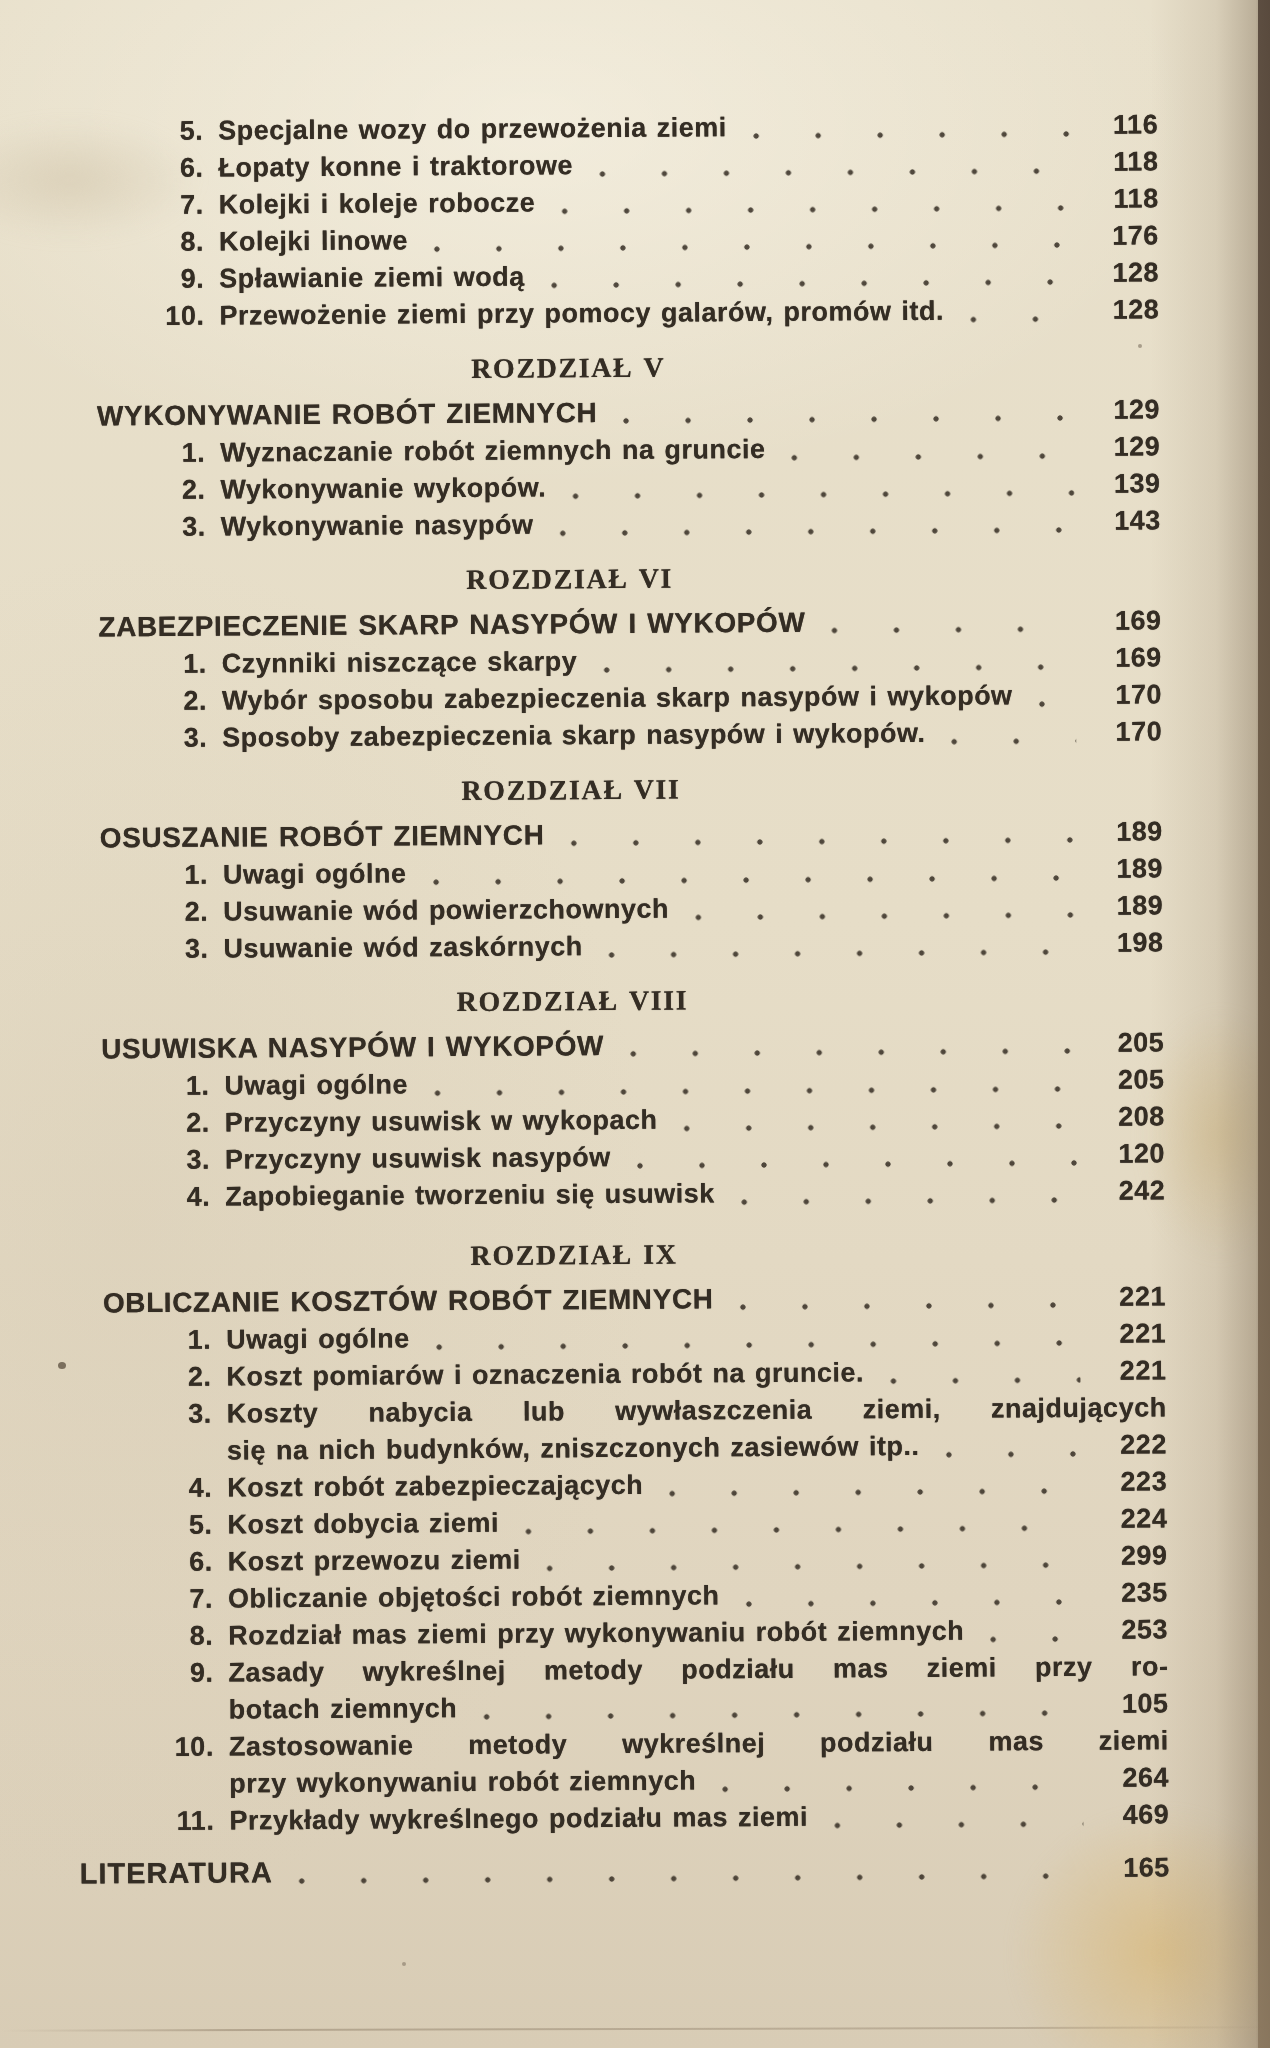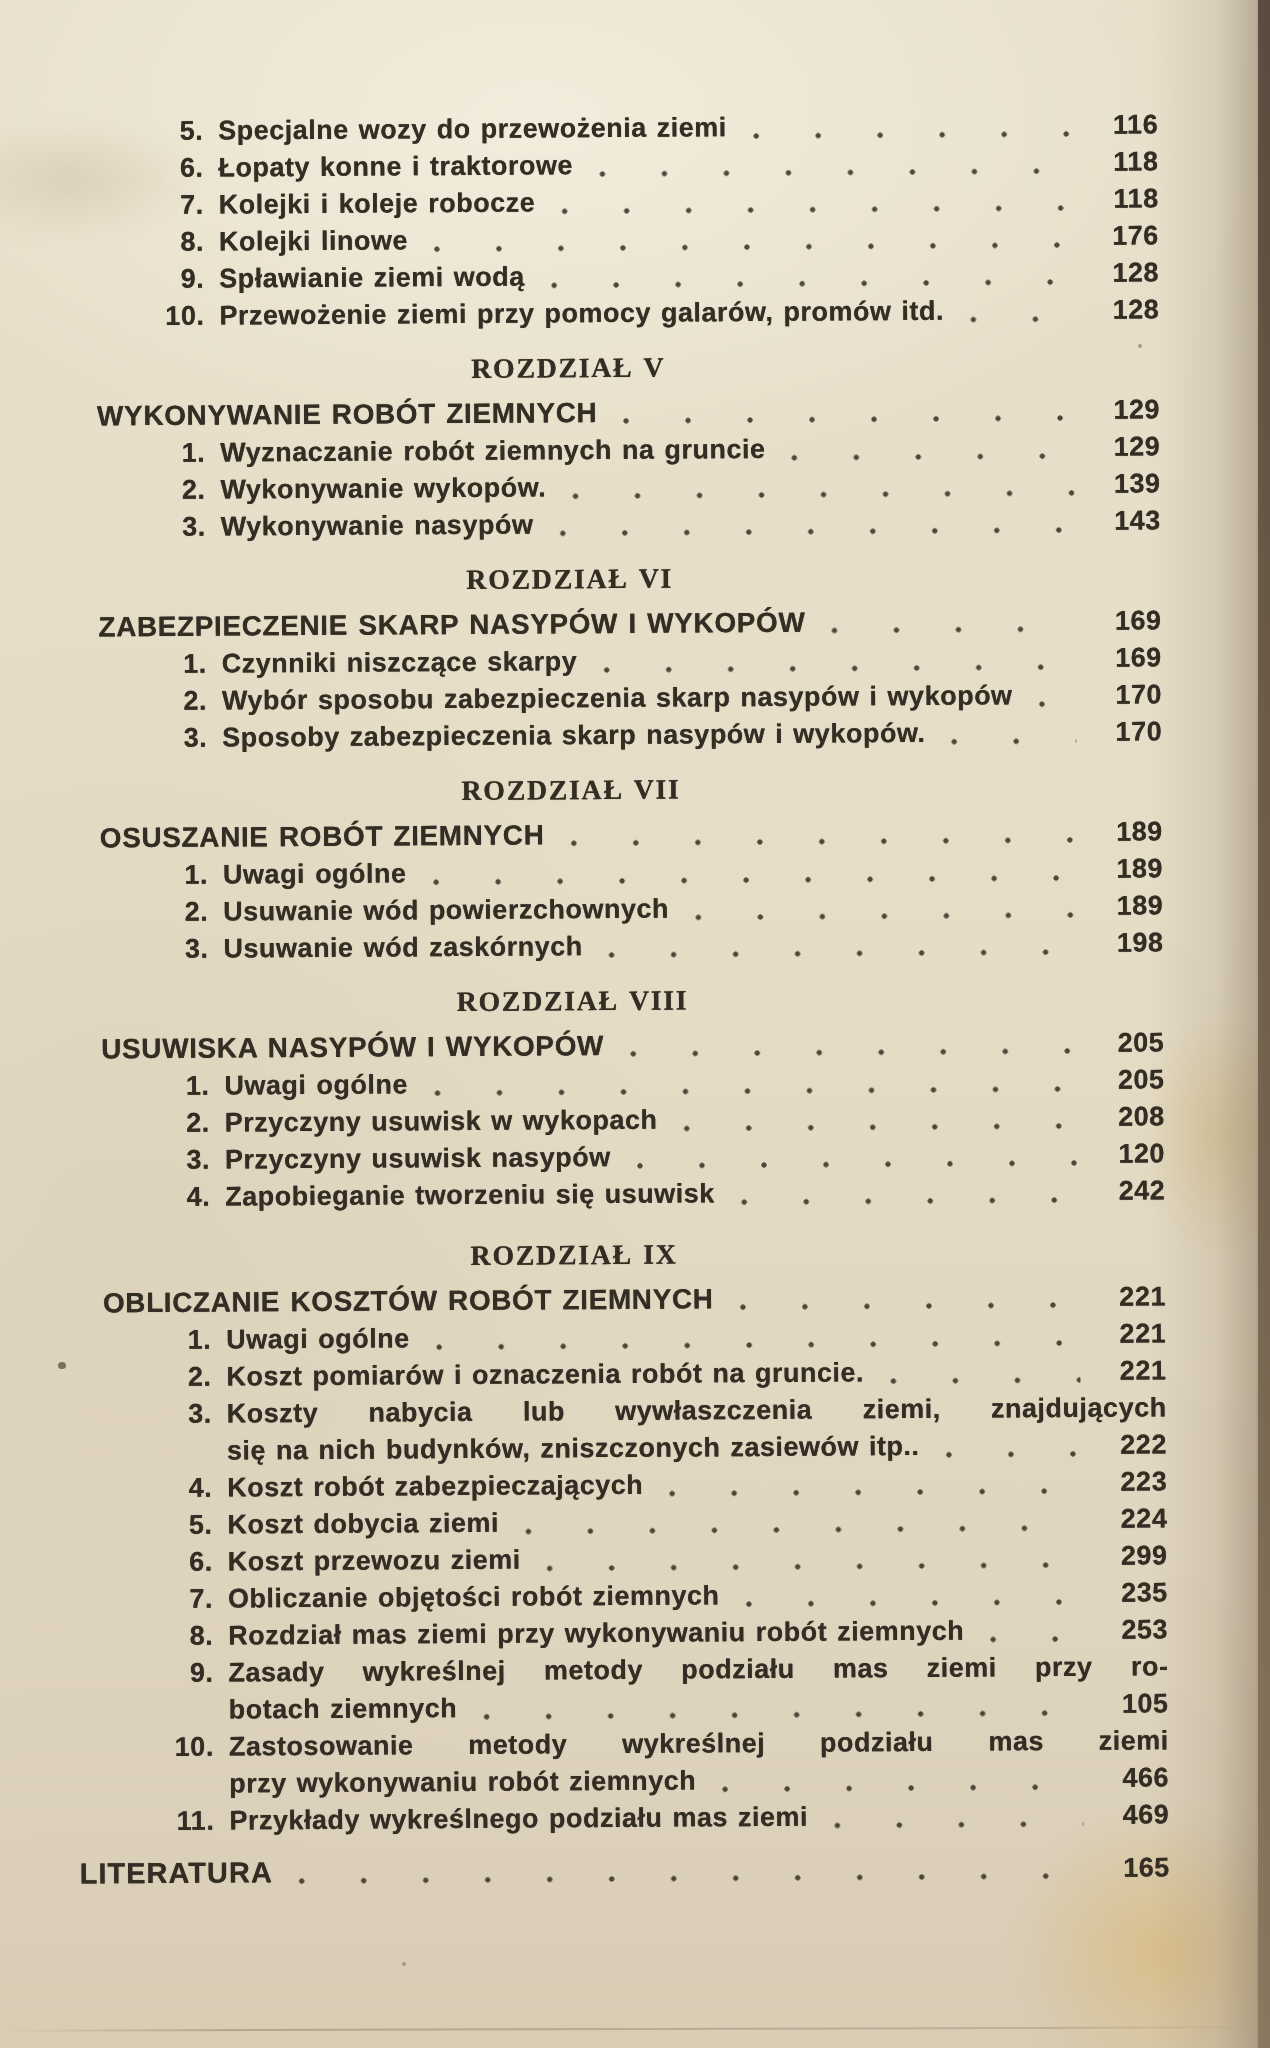--- a/index.html
+++ b/index.html
@@ -308,21 +308,21 @@
       <div class="row">
         <span class="num">10.</span>
         <span class="numgap"></span>
         <span class="jtitle">Zastosowanie metody wykreślnej podziału mas ziemi</span>
       </div>
       <div class="row">
         <span class="num"></span>
         <span class="numgap"></span>
         <span class="title">przy wykonywaniu robót ziemnych</span>
         <span class="leader"></span>
-        <span class="pg">466</span>
+        <span class="pg">264</span>
       </div>
       <div class="row">
         <span class="num">11.</span>
         <span class="numgap"></span>
         <span class="title">Przykłady wykreślnego podziału mas ziemi</span>
         <span class="leader"></span>
         <span class="pg">469</span>
       </div>
       <div class="row literatura">
         <span class="title">LITERATURA</span>

